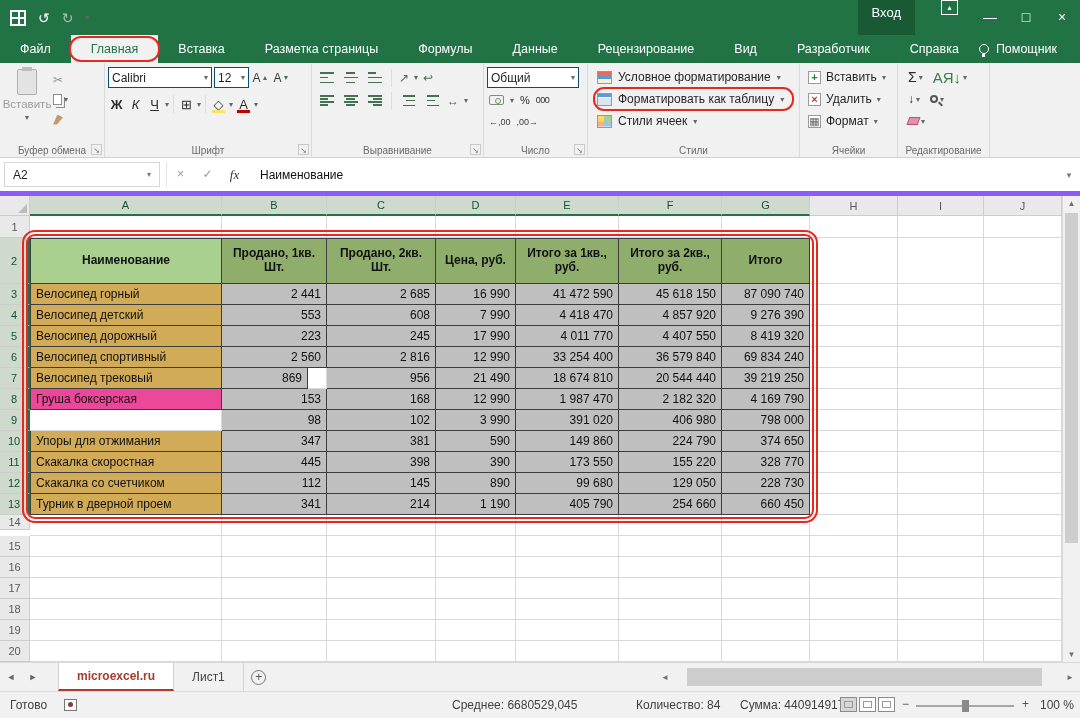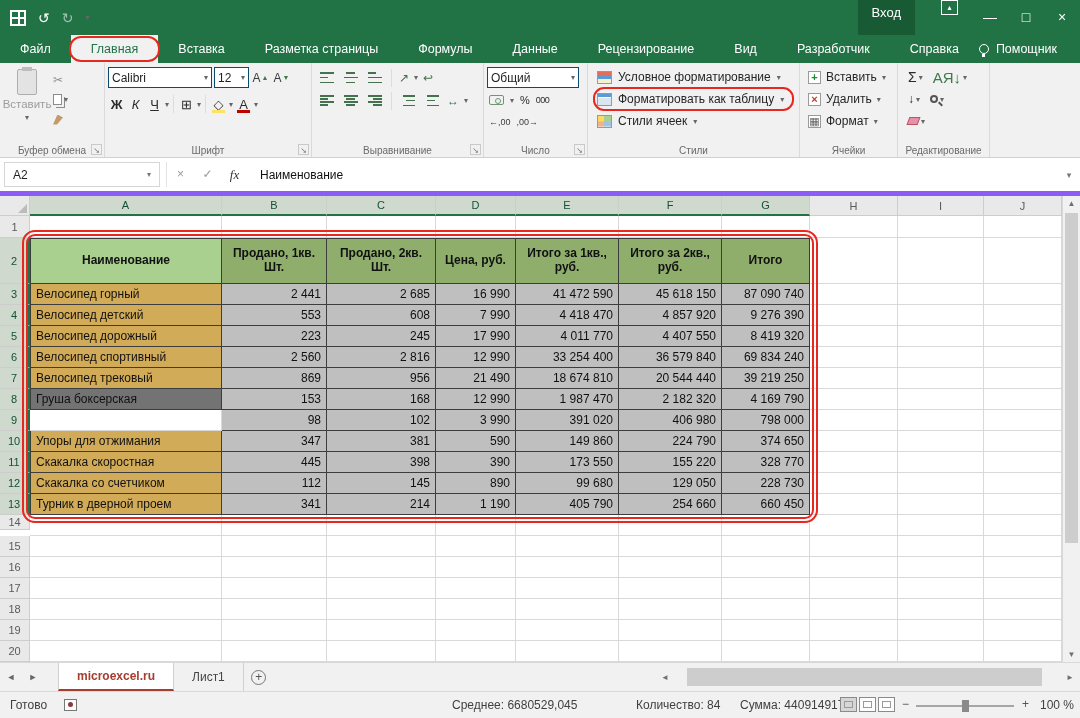--- a/index.html
+++ b/index.html
@@ -528,27 +528,27 @@
     <div class="tcell tnum" style="left: 619px; width: 103px; top: 130px; height: 21px; background: rgb(191, 191, 191);">4 407 550</div>
     <div class="tcell tnum" style="left: 722px; width: 88px; top: 130px; height: 21px; background: rgb(191, 191, 191);">8 419 320</div>
     <div class="tcell tname tleft" style="left: 30px; width: 192px; top: 151px; height: 21px; background: rgb(210, 171, 88);">Велосипед спортивный</div>
     <div class="tcell tnum" style="left: 222px; width: 105px; top: 151px; height: 21px; background: rgb(191, 191, 191);">2 560</div>
     <div class="tcell tnum" style="left: 327px; width: 109px; top: 151px; height: 21px; background: rgb(191, 191, 191);">2 816</div>
     <div class="tcell tnum" style="left: 436px; width: 80px; top: 151px; height: 21px; background: rgb(191, 191, 191);">12 990</div>
     <div class="tcell tnum" style="left: 516px; width: 103px; top: 151px; height: 21px; background: rgb(191, 191, 191);">33 254 400</div>
     <div class="tcell tnum" style="left: 619px; width: 103px; top: 151px; height: 21px; background: rgb(191, 191, 191);">36 579 840</div>
     <div class="tcell tnum" style="left: 722px; width: 88px; top: 151px; height: 21px; background: rgb(191, 191, 191);">69 834 240</div>
     <div class="tcell tname tleft" style="left: 30px; width: 192px; top: 172px; height: 21px; background: rgb(210, 171, 88);">Велосипед трековый</div>
-    <div class="tcell tnum" style="left: 222px; width: 105px; top: 172px; height: 21px; background: rgb(191, 191, 191);">869</div>
+    <div class="tcell tnum" style="left: 222px; width: 86px; top: 172px; height: 21px; background: rgb(191, 191, 191);">869</div>
     <div class="tcell tnum" style="left: 327px; width: 109px; top: 172px; height: 21px; background: rgb(191, 191, 191);">956</div>
     <div class="tcell tnum" style="left: 436px; width: 80px; top: 172px; height: 21px; background: rgb(191, 191, 191);">21 490</div>
     <div class="tcell tnum" style="left: 516px; width: 103px; top: 172px; height: 21px; background: rgb(191, 191, 191);">18 674 810</div>
     <div class="tcell tnum" style="left: 619px; width: 103px; top: 172px; height: 21px; background: rgb(191, 191, 191);">20 544 440</div>
     <div class="tcell tnum" style="left: 722px; width: 88px; top: 172px; height: 21px; background: rgb(191, 191, 191);">39 219 250</div>
-    <div class="tcell tname tleft" style="left: 30px; width: 192px; top: 193px; height: 21px; background: #737373;">Груша боксерская</div>
+    <div class="tcell tname tleft" style="left: 30px; width: 192px; top: 193px; height: 21px; background: #ec4899;">Груша боксерская</div>
     <div class="tcell tnum" style="left: 222px; width: 105px; top: 193px; height: 21px; background: rgb(191, 191, 191);">153</div>
     <div class="tcell tnum" style="left: 327px; width: 109px; top: 193px; height: 21px; background: rgb(191, 191, 191);">168</div>
     <div class="tcell tnum" style="left: 436px; width: 80px; top: 193px; height: 21px; background: rgb(191, 191, 191);">12 990</div>
     <div class="tcell tnum" style="left: 516px; width: 103px; top: 193px; height: 21px; background: rgb(191, 191, 191);">1 987 470</div>
     <div class="tcell tnum" style="left: 619px; width: 103px; top: 193px; height: 21px; background: rgb(191, 191, 191);">2 182 320</div>
     <div class="tcell tnum" style="left: 722px; width: 88px; top: 193px; height: 21px; background: rgb(191, 191, 191);">4 169 790</div>
     <div class="tcell tnum" style="left: 222px; width: 105px; top: 214px; height: 21px; background: rgb(191, 191, 191);">98</div>
     <div class="tcell tnum" style="left: 327px; width: 109px; top: 214px; height: 21px; background: rgb(191, 191, 191);">102</div>
     <div class="tcell tnum" style="left: 436px; width: 80px; top: 214px; height: 21px; background: rgb(191, 191, 191);">3 990</div>
     <div class="tcell tnum" style="left: 516px; width: 103px; top: 214px; height: 21px; background: rgb(191, 191, 191);">391 020</div>

